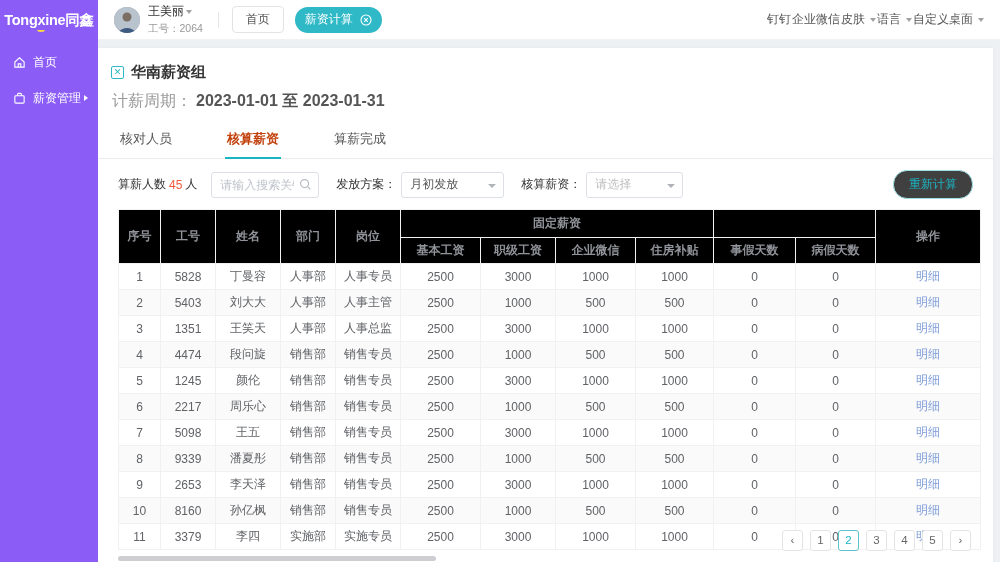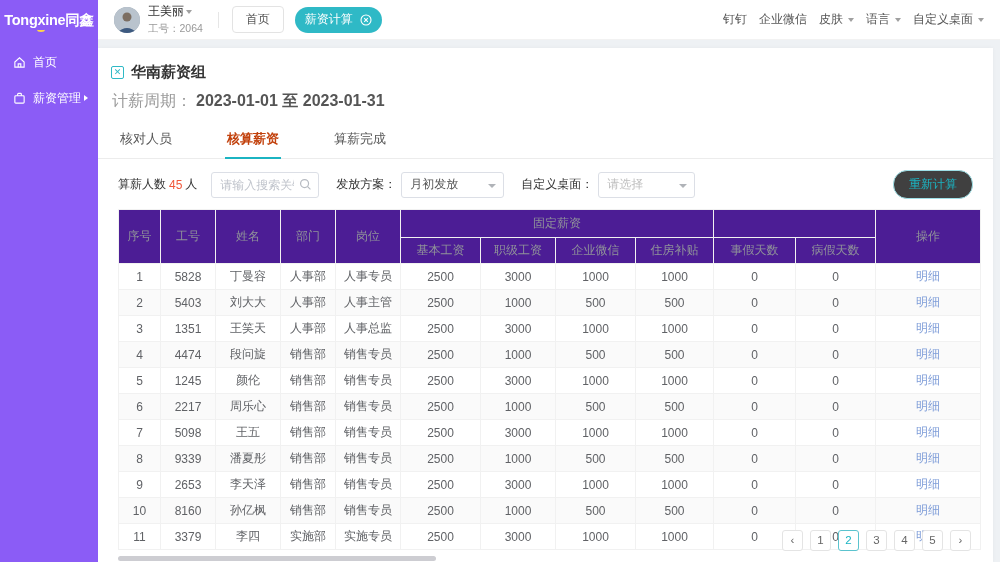--- a/index.html
+++ b/index.html
@@ -18,21 +18,21 @@
   
   .topbar { position:absolute; left:98px; top:0; width:902px; height:40px; background:#fff; display:flex; align-items:center; border-bottom:1px solid #f2f2f2; }
   .avatar { width:26px; height:26px; border-radius:50%; margin-left:16px; background:#9aa7b5; overflow:hidden; flex:0 0 auto; }
   .user-block { margin-left:8px; line-height:1.15; }
   .user-name-row { display:flex; align-items:center; gap:2px; font-size:12px; color:#333; }
   .caret-down { width:0; height:0; border-top:4px solid #a0a0a0; border-left:3.5px solid transparent; border-right:3.5px solid transparent; }
   .user-no { font-size:10.5px; color:#999; margin-top:3px; }
   .v-divider { width:1px; height:16px; background:#e6e6e6; margin:0 13px 0 15px; }
   .nav-tab-home { font-size:12px; color:#555; background:#fff; border:1px solid #e3e3e3; border-radius:4px; padding:4px 13px; cursor:pointer; }
   .nav-tab-active { margin-left:11px; display:flex; align-items:center; gap:7px; background:#2fb9c6; color:#fff; font-size:12px; border-radius:13px; padding:4.5px 10px; cursor:pointer; }
-  .topbar-right { margin-left:auto; margin-right:16px; display:flex; align-items:center; gap:12px; font-size:12px; color:#555; }
+  .topbar-right { margin-left:auto; margin-right:16px; display:flex; align-items:center; gap:1px; font-size:12px; color:#555; }
   .menu-item { display:flex; align-items:center; gap:5px; cursor:pointer; }
 
   
   .main { position:absolute; left:98px; top:40px; width:902px; height:522px; background:#eef1f4; }
   .card { position:absolute; left:0; top:8px; right:7px; bottom:0; background:#fff; box-shadow:0 0 4px rgba(0,0,0,0.04); }
 
   .title-row { padding:15px 20px 0 13px; display:flex; align-items:center; gap:7px; }
   .title-icon { width:13px; height:13px; border:1px solid #2fb9c6; border-radius:2px; color:#2fb9c6; font-size:9px; line-height:11px; text-align:center; }
   .page-title { font-size:15px; font-weight:bold; color:#333; }
   .period-row { padding:9px 20px 0 14px; font-size:16px; }
@@ -53,21 +53,21 @@
   .select-box { position:relative; height:26px; border:1px solid #dcdfe6; border-radius:3px; margin-left:5px; display:flex; align-items:center; padding:0 20px 0 8px; cursor:pointer; background:#fff; }
   .select-plan { width:103px; color:#555; }
   .select-status { width:97px; color:#bfbfbf; }
   .select-caret { position:absolute; right:7px; top:11px; width:0; height:0; border-top:4px solid #b0b3b8; border-left:4px solid transparent; border-right:4px solid transparent; }
   .recalc-btn { margin-left:auto; color:#1bb4c2; border:1px solid #9edfe6; background:#404040; border-radius:14px; padding:5px 15px; font-size:12px; cursor:pointer; font-family:"Liberation Sans",sans-serif; }
 
   
   .table-wrap { padding:2px 20px 0; }
   table { width:862px; border-collapse:collapse; table-layout:fixed; font-size:12px; }
   th,td { border:1px solid #f1f1f1; text-align:center; overflow:hidden; white-space:nowrap; }
-  th { color:#909399; font-weight:normal; background:#4c1d95; height:26px; }
+  th { color:#909399; font-weight:bold; background:#000000; height:26px; }
   tr.group-row th { height:28px; }
   td { color:#606266; height:26px; background:#fff; }
   tbody tr:nth-child(even) td { background:#fafafa; }
   .action-link { color:#7d9cd8; text-decoration:none; cursor:pointer; }
 
   .hscrollbar { margin:6px 0 0 20px; width:318px; height:5px; background:#cdcdd2; border-radius:3px; cursor:pointer; }
 
   .pagination { position:absolute; right:22px; bottom:11px; display:flex; gap:7px; }
   .page-btn { min-width:21px; height:21px; line-height:19px; border:1px solid #e4e4e4; border-radius:3px; text-align:center; font-size:11.5px; color:#666; background:#fff; padding:0 4px; cursor:pointer; }
   .page-btn.active { border-color:#5bc3ce; color:#1bb4c2; }
@@ -167,21 +167,21 @@
         <svg class="search-icon" width="13" height="13" viewBox="0 0 14 14" fill="none" stroke="#b6bac1" stroke-width="1.3">
             <circle cx="6" cy="6" r="4.3"></circle>
             <path d="M9.3 9.3 L12.3 12.3"></path>
           </svg>
       </span>
       <span class="filter-label">发放方案：</span>
       <span class="select-box select-plan">
         <span>月初发放</span>
         <span class="select-caret"></span>
       </span>
-      <span class="filter-label">自定义桌面：</span>
+      <span class="filter-label">核算薪资：</span>
       <span class="select-box select-status">
         <span>请选择</span>
         <span class="select-caret"></span>
       </span>
       <button class="recalc-btn">重新计算</button>
     </div>
 
     <div class="table-wrap">
       <table>
         <colgroup>

